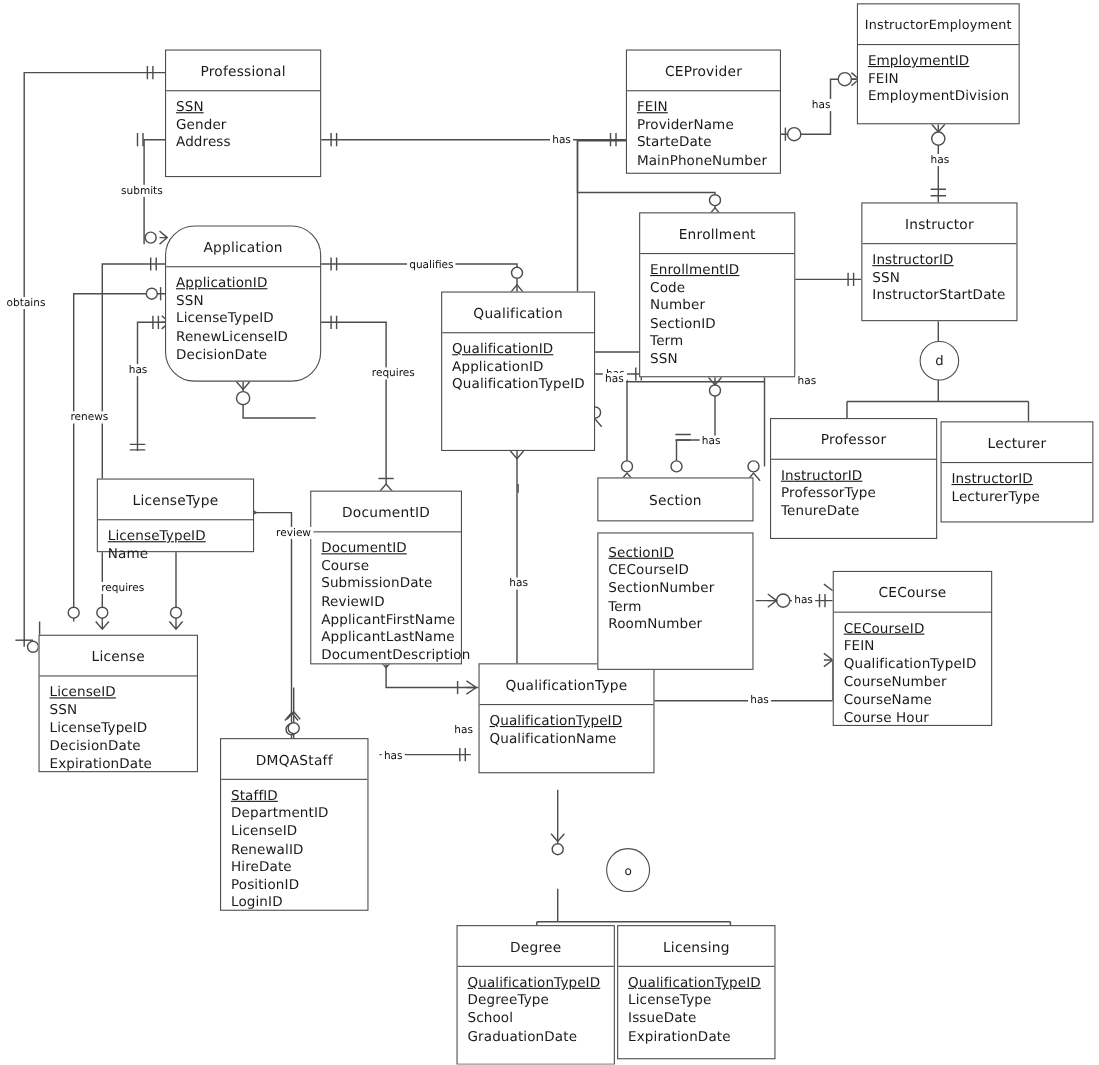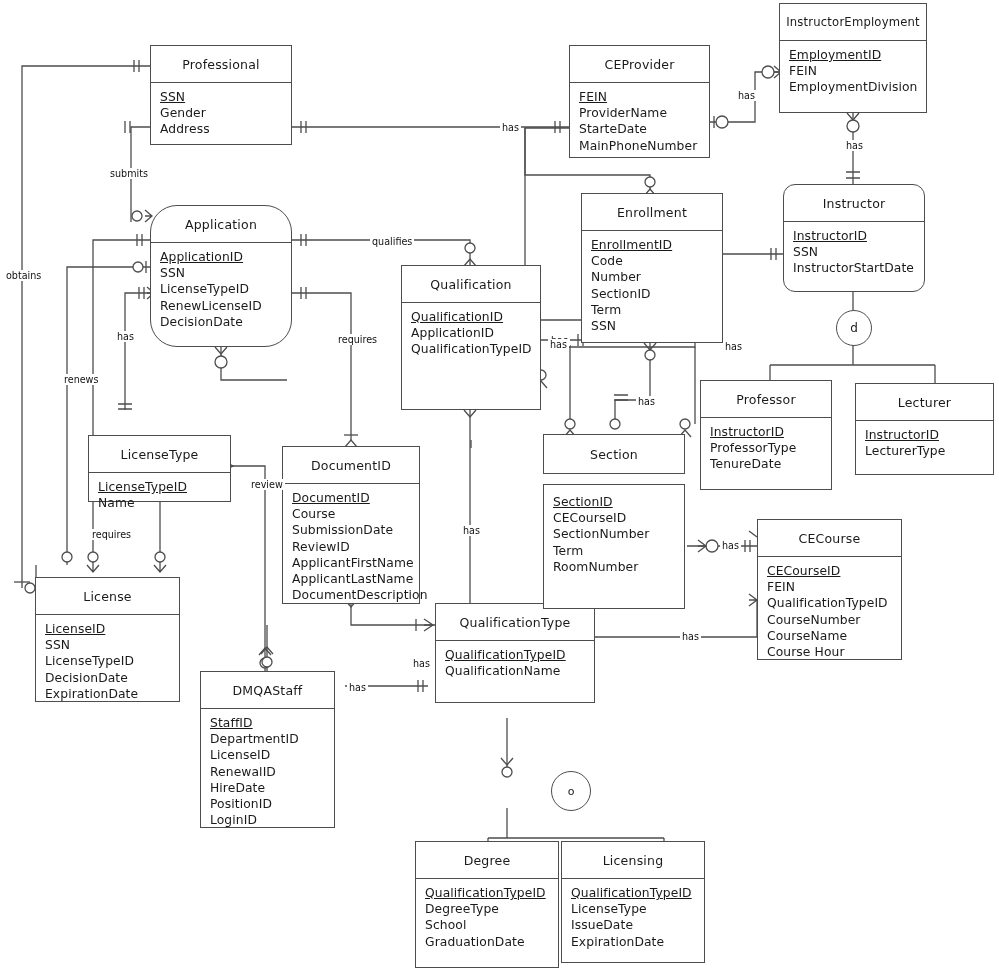--- a/index.html
+++ b/index.html
@@ -171,21 +171,21 @@
       <circle cx="507" cy="772" r="5" fill="#fff"></circle>
       <path d="M507,808 L507,838 M488,838 L664,838 M488,838 L488,843 M664,838 L664,843"></path>
 
       <path d="M749,531 L757,537"></path>
 
       <path d="M471,440 L471,448"></path>
 
     </g>
   </svg>
 
-  <div class="ent" style="left:150px;top:45px;width:142px;height:100px;">
+  <div class="ent" style="left:150px;top:45px;width:142px;height:116px;">
     <div class="hdr">Professional</div>
     <div class="attrs">
       <div class="pk">SSN</div>
       <div>Gender</div>
       <div>Address</div>
     </div>
   </div>
 
   <div class="ent" style="left:150px;top:205px;width:142px;height:142px;border-radius:27px;">
     <div class="hdr">Application</div>
@@ -330,30 +330,30 @@
 
   <div class="ent" style="left:779px;top:3px;width:148px;height:110px;">
     <div class="hdr" style="font-size:11.6px;">InstructorEmployment</div>
     <div class="attrs">
       <div class="pk">EmploymentID</div>
       <div>FEIN</div>
       <div>EmploymentDivision</div>
     </div>
   </div>
 
-  <div class="ent" style="left:783px;top:184px;width:142px;height:108px;border-radius:12px;">
+  <div class="ent" style="left:783px;top:184px;width:142px;height:108px;">
     <div class="hdr">Instructor</div>
     <div class="attrs">
       <div class="pk">InstructorID</div>
       <div>SSN</div>
       <div>InstructorStartDate</div>
     </div>
   </div>
 
-  <div class="ent" style="left:700px;top:380px;width:132px;height:110px;">
+  <div class="ent" style="left:700px;top:380px;width:152px;height:110px;">
     <div class="hdr">Professor</div>
     <div class="attrs">
       <div class="pk">InstructorID</div>
       <div>ProfessorType</div>
       <div>TenureDate</div>
     </div>
   </div>
 
   <div class="ent" style="left:855px;top:383px;width:139px;height:92px;">
     <div class="hdr">Lecturer</div>

